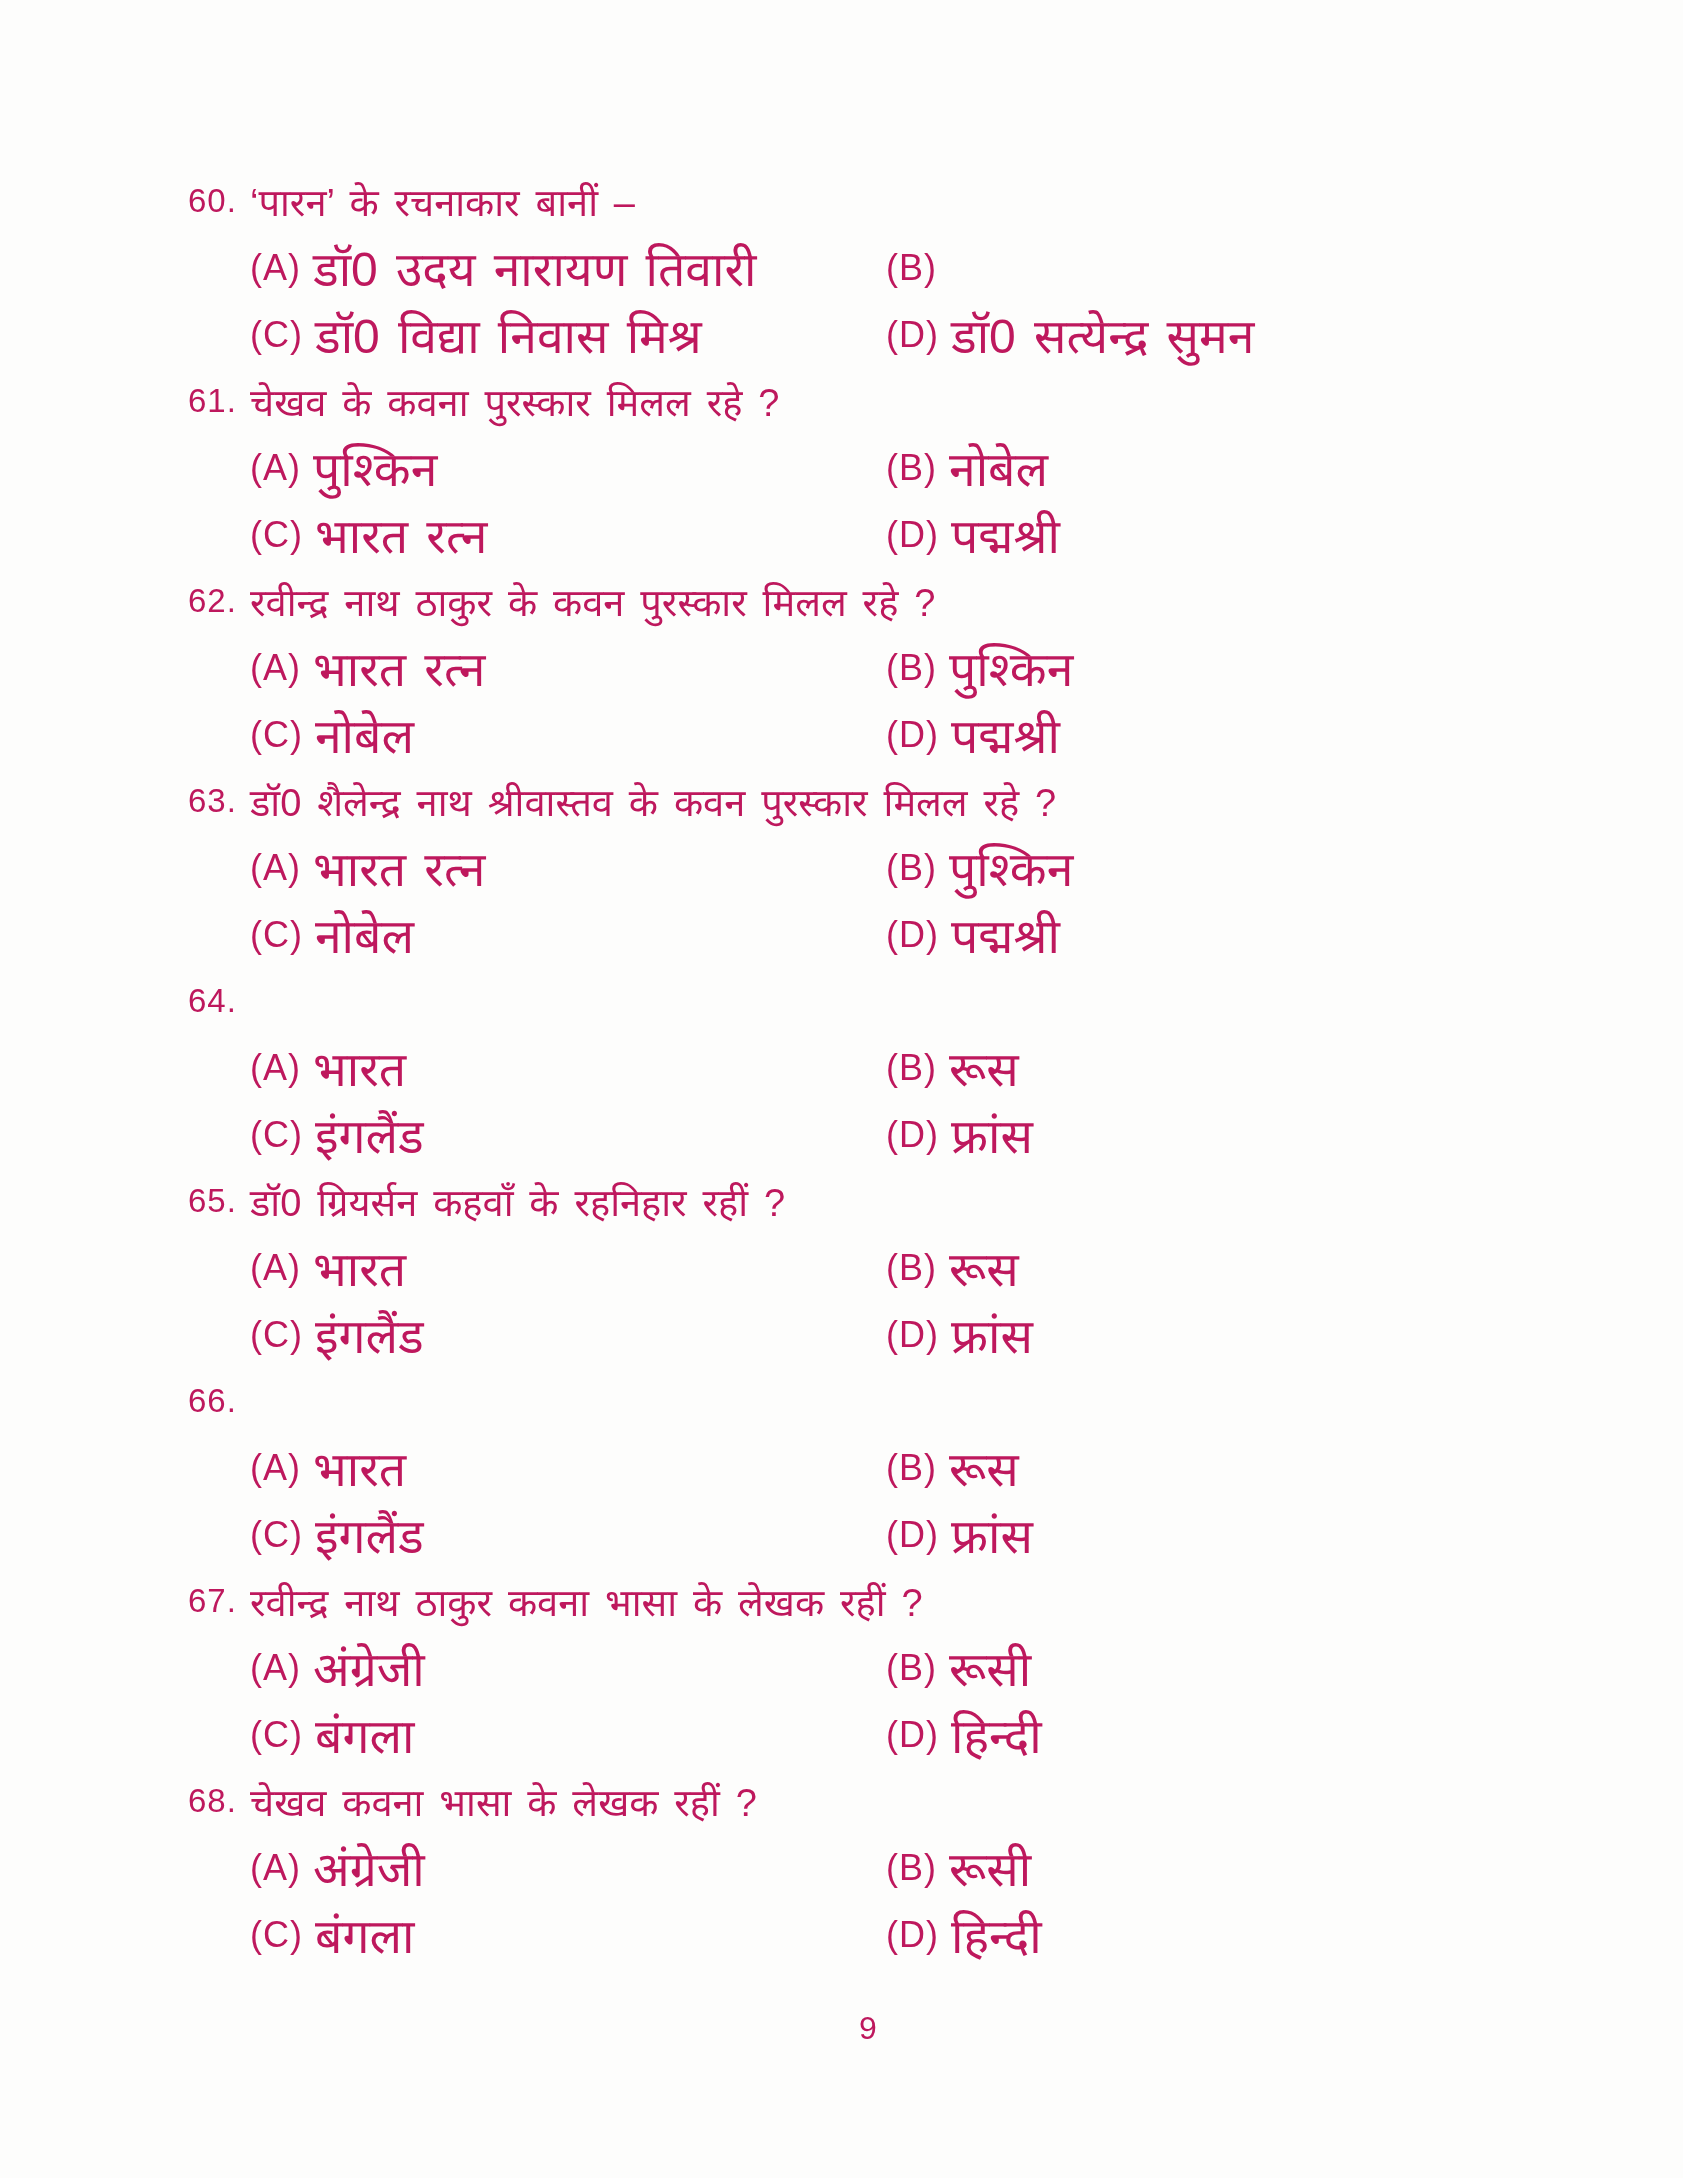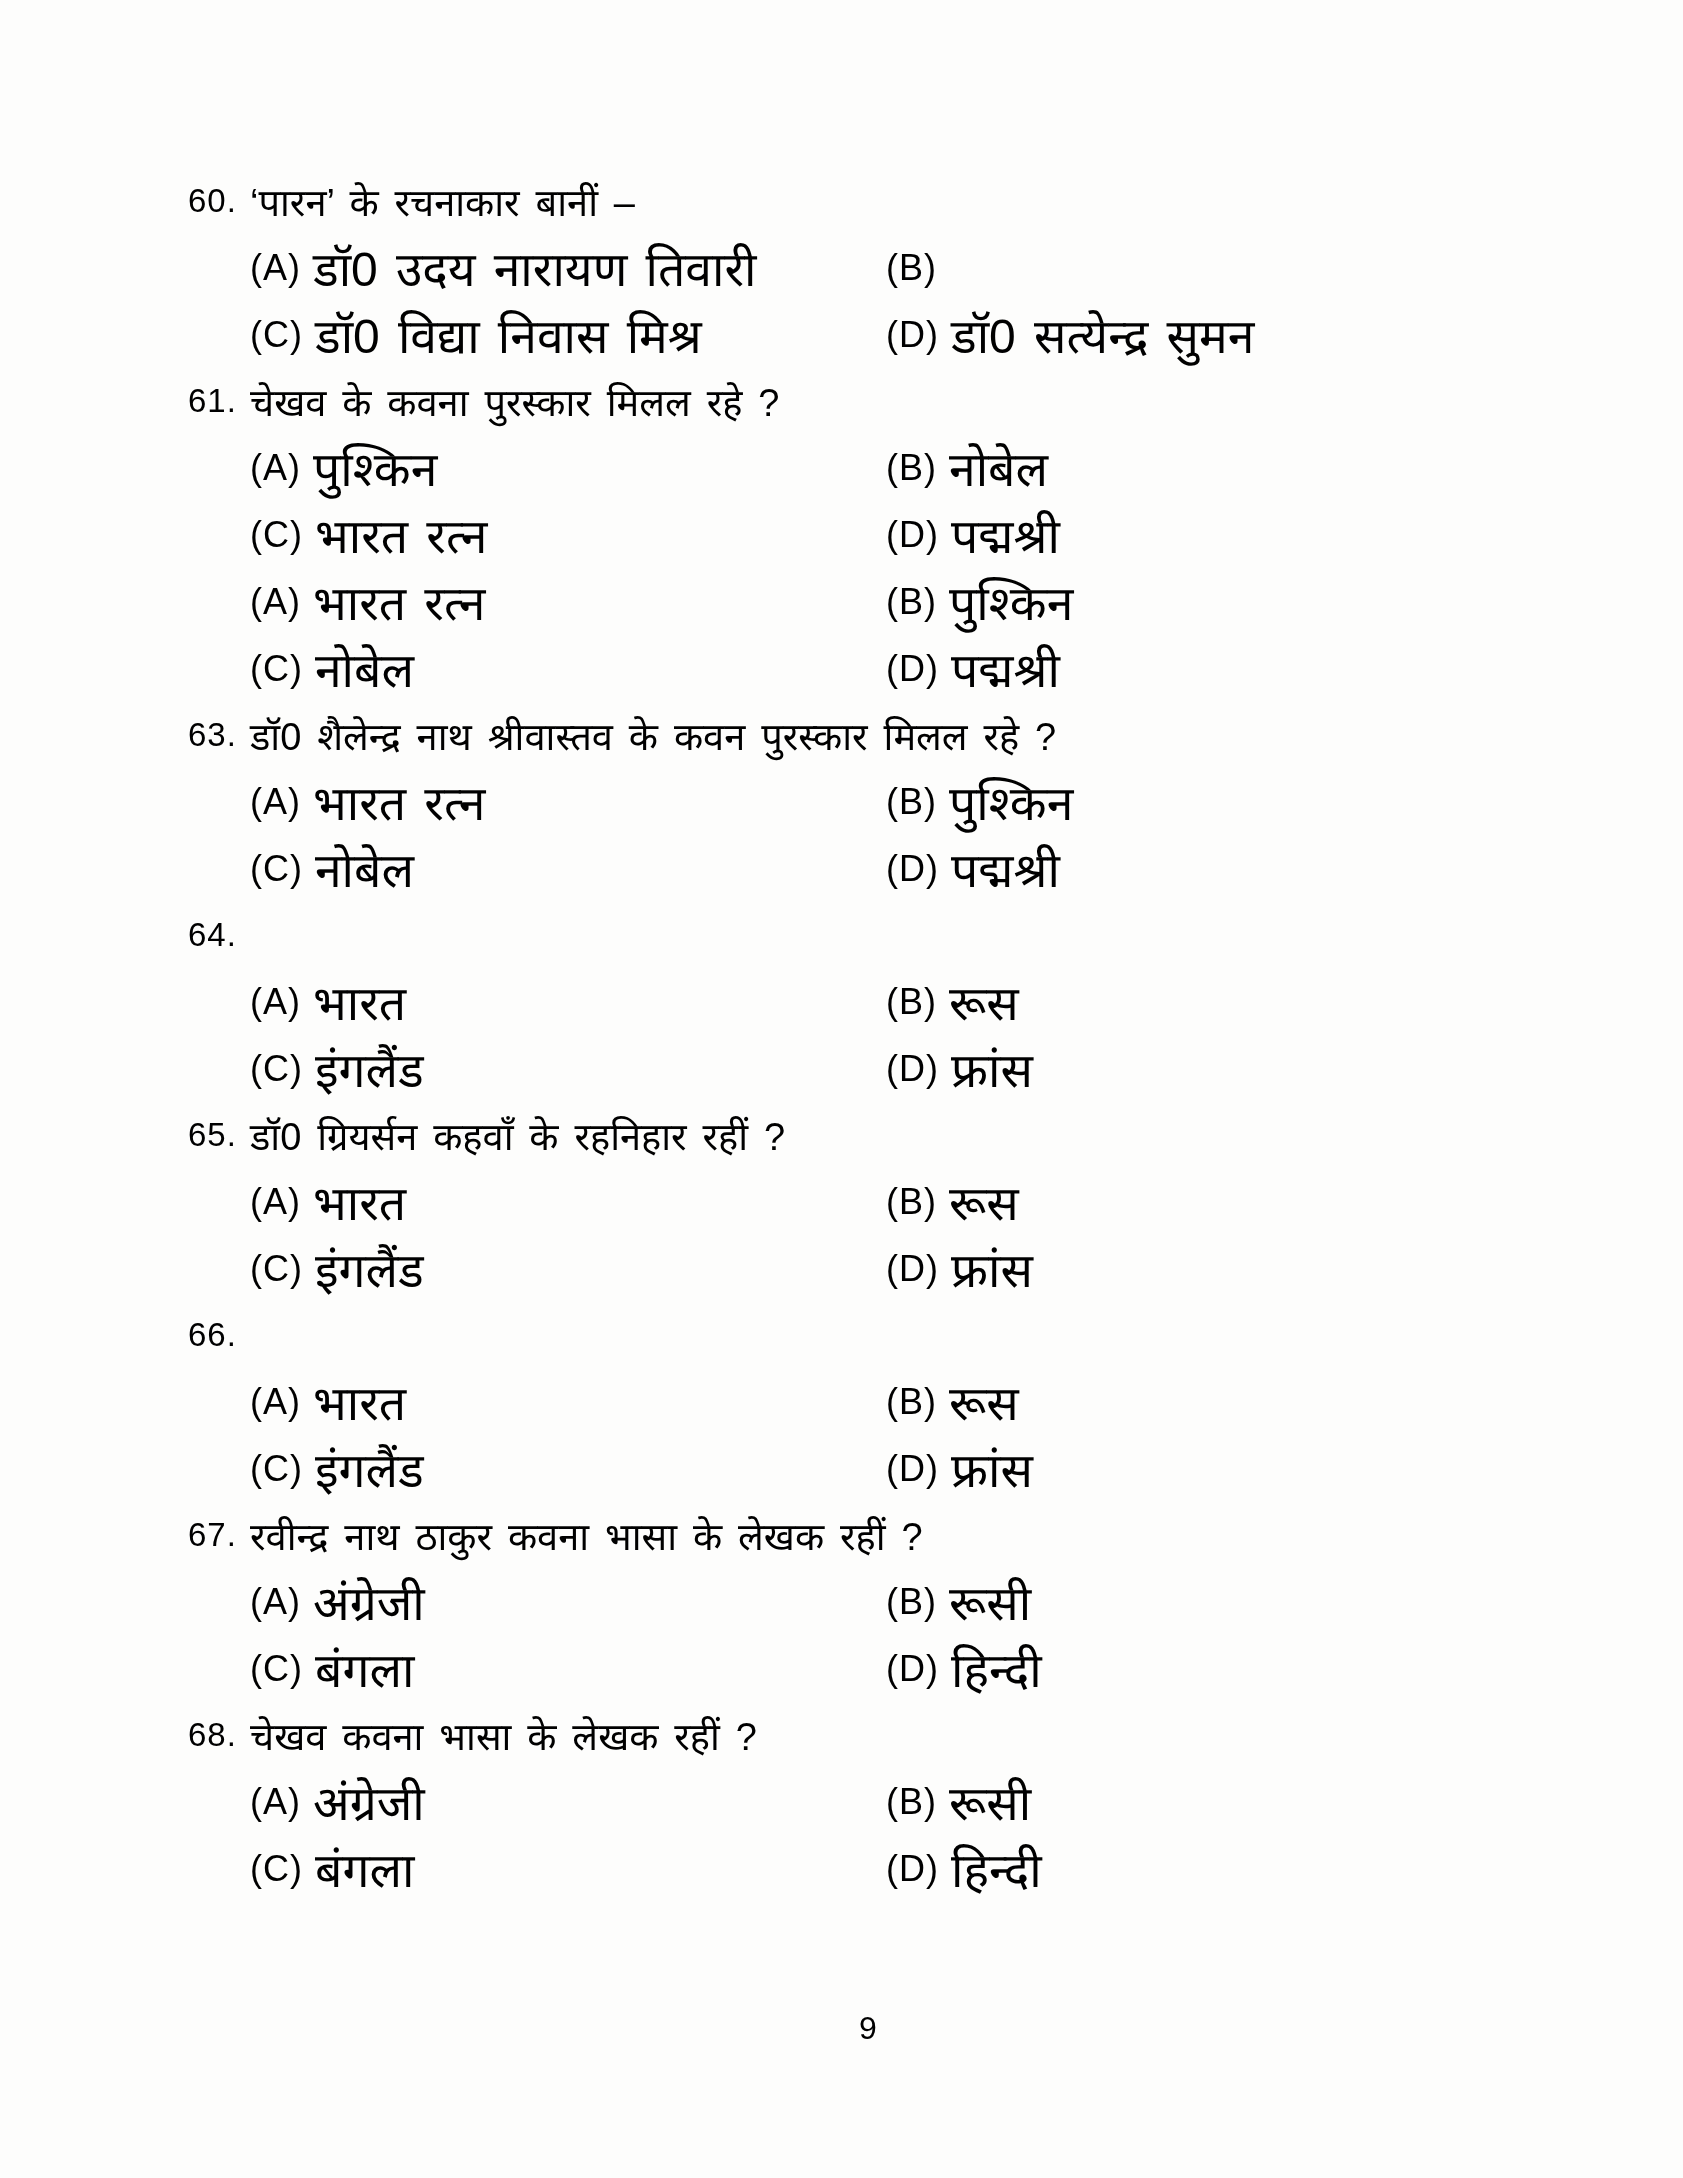--- a/index.html
+++ b/index.html
@@ -1,21 +1,21 @@
 <!DOCTYPE html>
 <html><head>
 <meta charset="utf-8">
 <style>
   html,body{margin:0;padding:0;background:#e8e8e8;}
   .page{
     position:relative;
     width:1683px;height:2178px;
     margin:0 auto;
     background:#fdfdfc;
-    color:#000000;
+    color:#be185d;
     font-family:"Liberation Sans","DejaVu Sans",sans-serif;
     overflow:hidden;
   }
   .content{padding-top:168px;}
   .q-line{display:flex;align-items:center;height:66px;}
   .q-num{
     margin-left:188px;
     width:62px;
     flex:0 0 62px;
     font-size:33px;
@@ -100,20 +100,24 @@
         <span class="opt-text">भारत रत्न</span>
       </div>
       <div class="opt">
         <span class="opt-label">(D)</span>
         <span class="opt-text">पद्मश्री</span>
       </div>
     </div>
   </section>
 
   <section class="question">
+    <div class="q-line">
+      <span class="q-num">62.</span>
+      <span class="q-text">रवीन्द्र नाथ ठाकुर के कवन पुरस्कार मिलल रहे ?</span>
+    </div>
     <div class="opt-grid">
       <div class="opt">
         <span class="opt-label">(A)</span>
         <span class="opt-text">भारत रत्न</span>
       </div>
       <div class="opt">
         <span class="opt-label">(B)</span>
         <span class="opt-text">पुश्किन</span>
       </div>
       <div class="opt">

